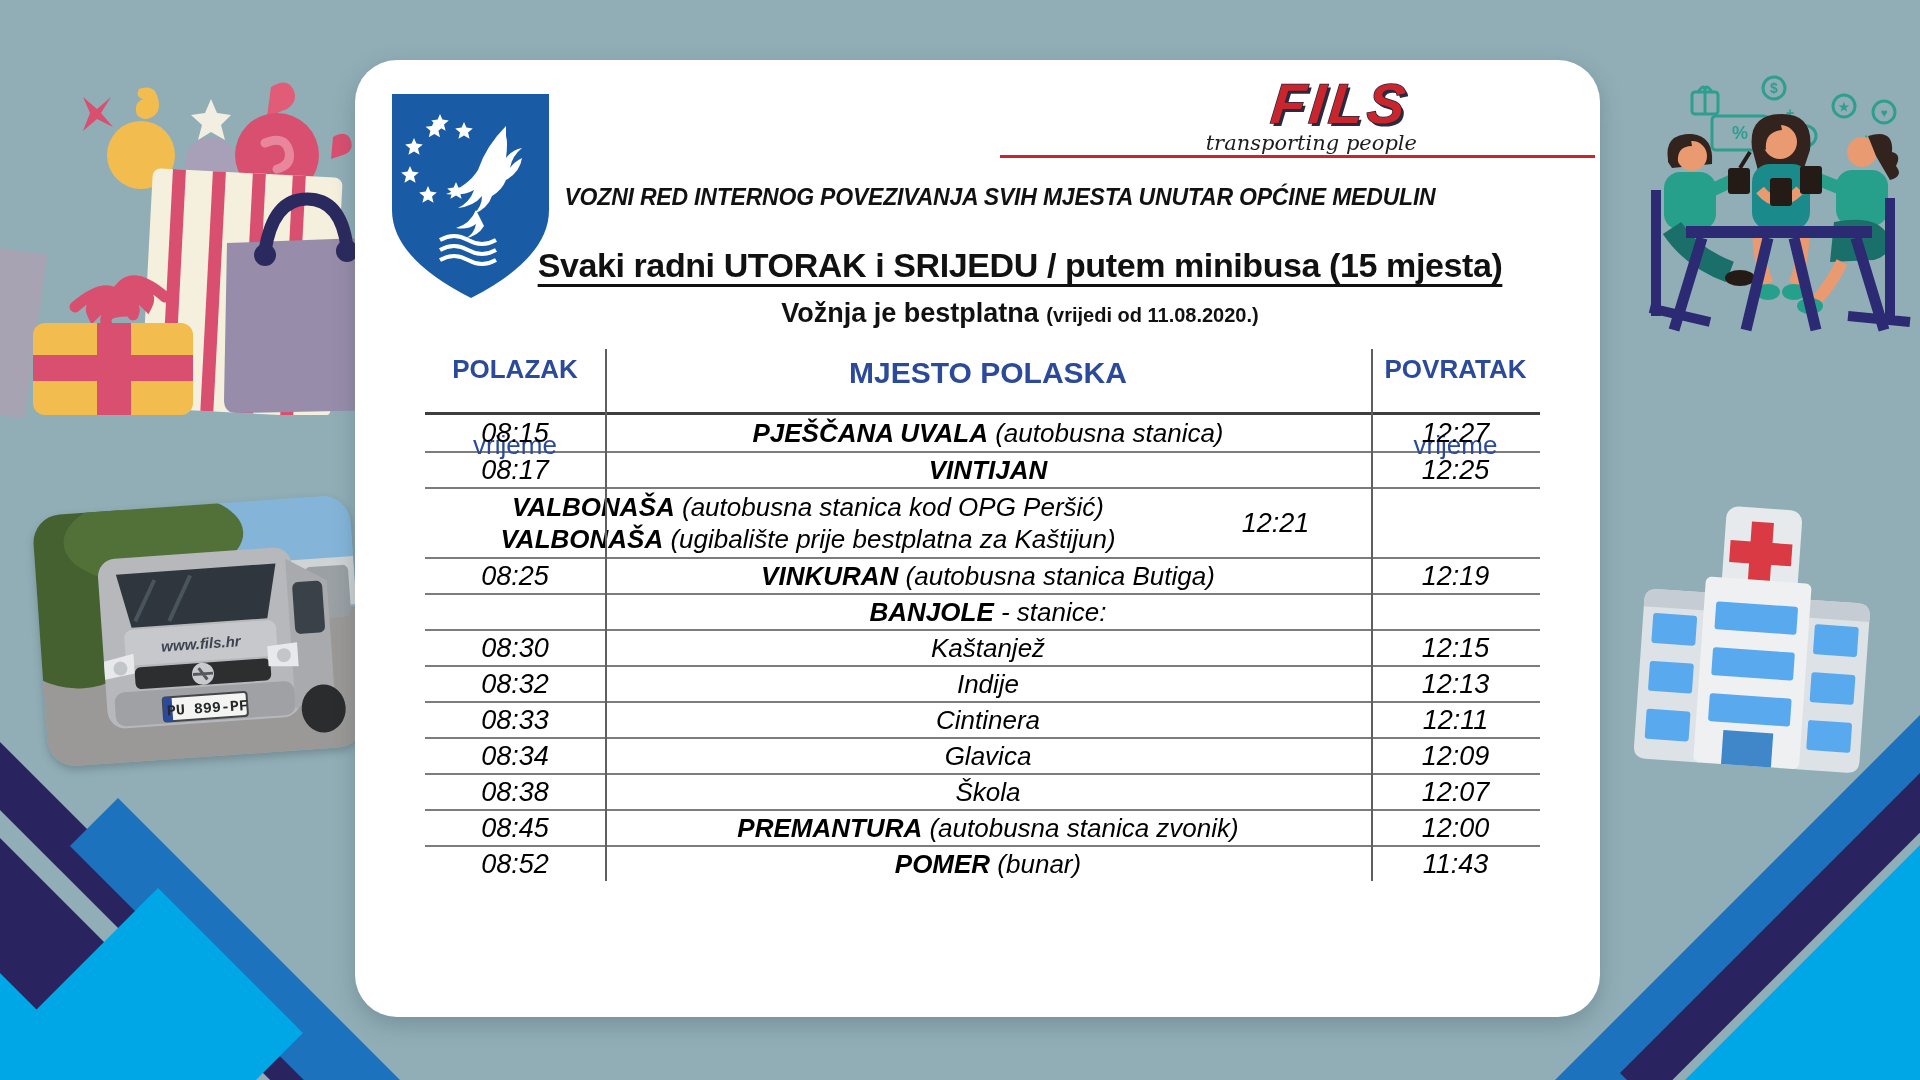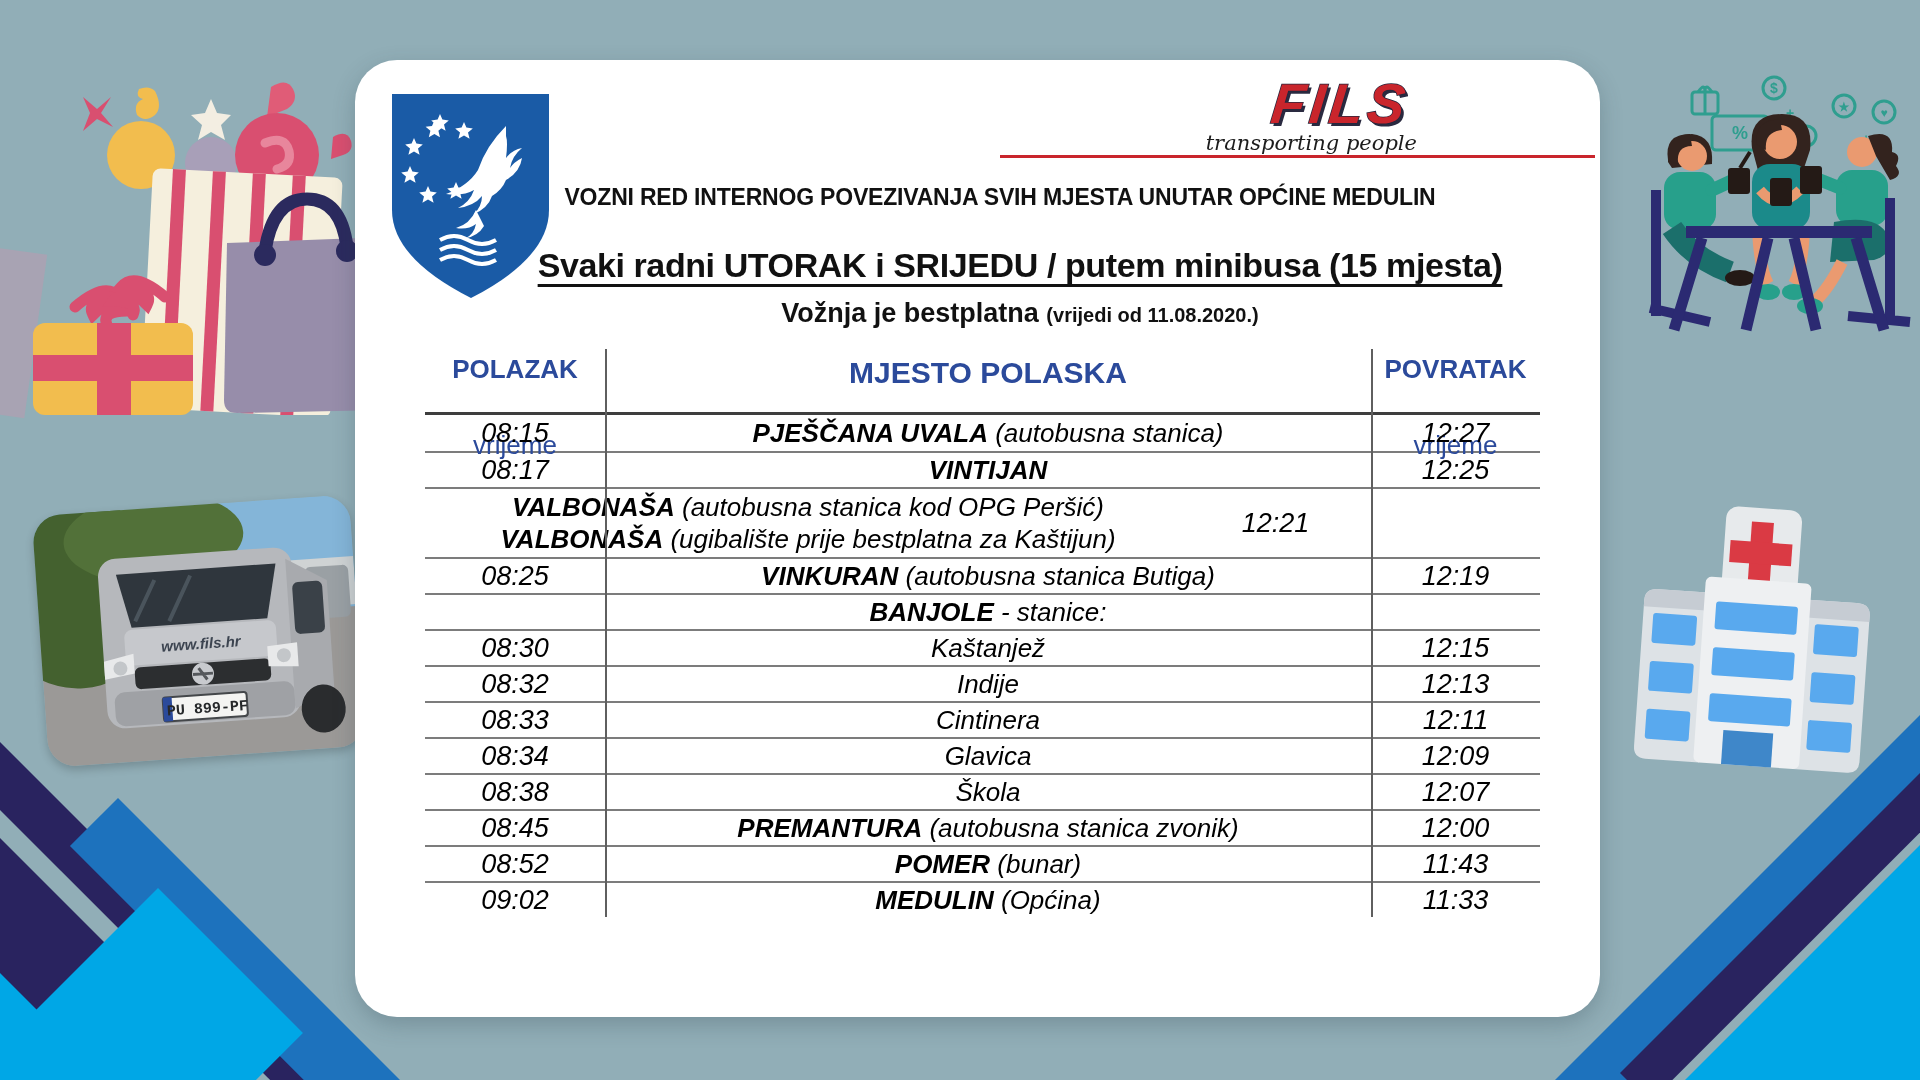--- a/index.html
+++ b/index.html
@@ -25,21 +25,21 @@
   
   .card { position:absolute; left:355px; top:60px; width:1245px; height:957px;
           background:#ffffff; border-radius:42px; box-shadow:0 8px 22px rgba(40,60,70,.25); z-index:2; }
 
   .crest { position:absolute; left:33px; top:30px; width:165px; height:212px; }
 
   .fils { position:absolute; left:800px; top:14px; width:300px; height:90px; }
   .fils-line { position:absolute; left:645px; top:95px; width:595px; height:3px; }
 
   .hdr-line { position:absolute; left:45px; top:124px; width:1200px; text-align:center;
-              font-size:23px; font-weight:bold; color:#111; letter-spacing:-0.2px; }
+              font-size:23px; font-weight:bold; font-style:italic; color:#111; letter-spacing:-0.2px; }
   .title { position:absolute; left:70px; top:186px; width:1190px; text-align:center;
            font-size:34px; font-weight:bold; color:#111; letter-spacing:-0.4px; }
   .title span { text-decoration:underline; text-decoration-thickness:3px; text-underline-offset:7px; }
   .subtitle { position:absolute; left:70px; top:238px; width:1190px; text-align:center;
               font-size:27px; font-weight:bold; color:#111; }
   .subtitle .note { font-size:20px; }
 
   
   .tbl { position:absolute; left:70px; top:289px; width:1115px; }
   .vline { position:absolute; top:0; bottom:0; width:2px; background:#5f5f5f; }
@@ -380,24 +380,17 @@
           </div>
           <div class="tcell c-ret">12:00</div>
         </div>
         <div class="trow sep">
           <div class="tcell c-dep">08:52</div>
           <div class="tcell c-pl">
             <div><span class="pb">POMER</span><span> (bunar)</span></div>
           </div>
           <div class="tcell c-ret">11:43</div>
         </div>
-        <div class="trow sep">
-          <div class="tcell c-dep">09:02</div>
-          <div class="tcell c-pl">
-            <div><span class="pb">MEDULIN</span><span> (Općina)</span></div>
-          </div>
-          <div class="tcell c-ret">11:33</div>
-        </div>
       </div>
     <div class="vline v1"></div>
     <div class="vline v2"></div>
   </div>
 </div>
 
 </body></html>

